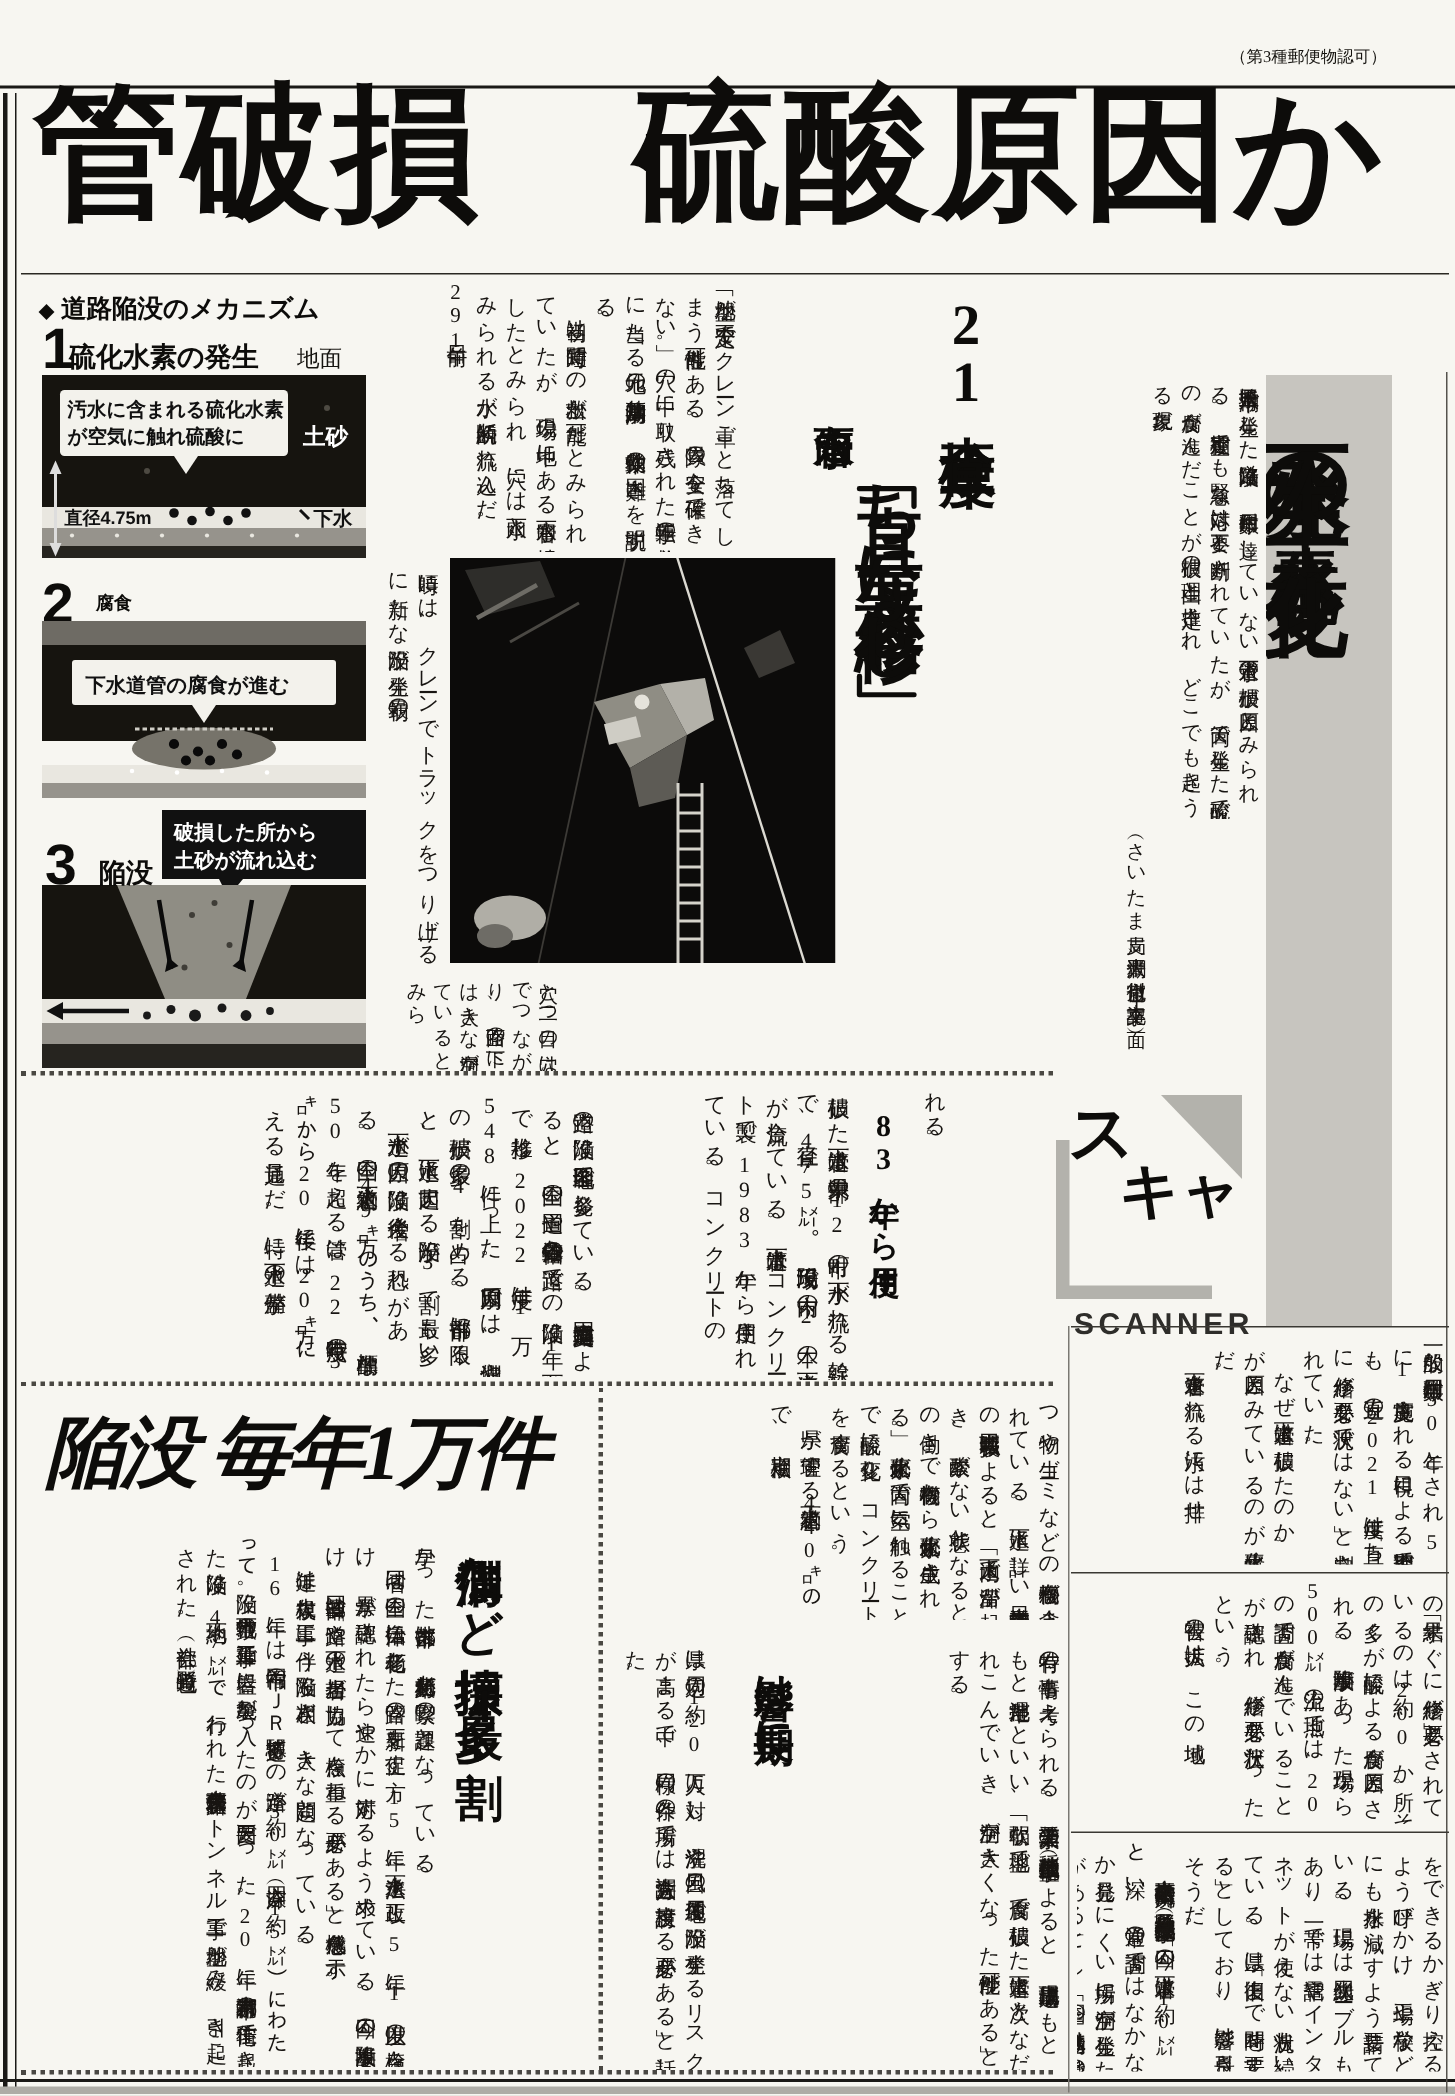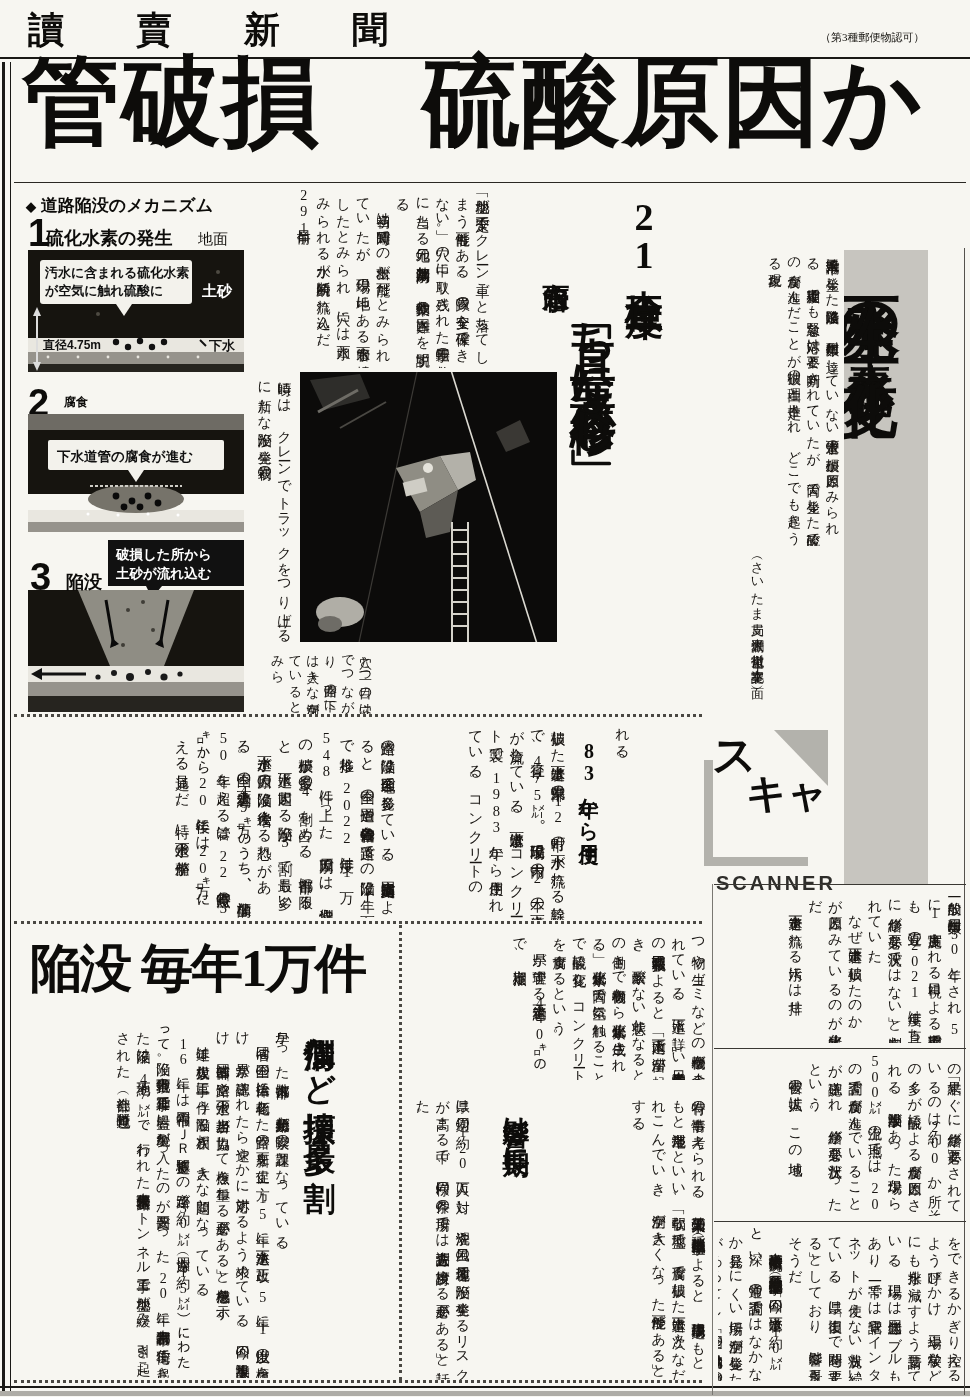--- a/index.html
+++ b/index.html
@@ -15,21 +15,20 @@
   .dot-h{border-top:3px dotted #4a4843;height:0;}
   .dot-v{border-left:3px dotted #4a4843;width:0;}
   .gray-box{background:#c7c5bf;}
   svg text{font-family:"Liberation Sans",sans-serif;font-weight:bold;}
 </style>
 </head>
 <body>
 
 <div id="page">
 
-  <div class="abs hm" style="left:28px;top:6px;font-size:36px;letter-spacing:72px;white-space:nowrap;">讀賣新聞</div>
   <div class="abs" style="left:820px;top:30px;font-size:11px;">（第3種郵便物認可）</div>
   <div class="abs rule" style="left:0;top:57px;width:970px;height:2px;"></div>
 
   <div class="abs rule" style="left:2px;top:62px;width:3px;height:1333px;"></div>
   <div class="abs rule" style="left:10px;top:62px;width:1px;height:1333px;"></div>
   <div class="abs rule" style="left:0;top:1386px;width:970px;height:2px;"></div>
   <div class="abs" style="left:0;top:1391px;width:970px;height:5px;background:#aeaca6;"></div>
   <div class="abs" style="left:964px;top:248px;width:1px;height:1147px;background:#55524d;"></div>
 
   <div class="abs hs" style="left:22px;top:47px;font-size:98px;line-height:1.12;letter-spacing:2px;white-space:nowrap;">管破損　硫酸原因か</div>
@@ -216,20 +215,20 @@
 　東京大学生産技術研究所の桑野玲子教授（地盤機能保全工学）は「今回の下水道管は約10㍍と深い。通常の調査ではなかなか発見しにくい場所に空洞が発生した可能性がある」とし、「全国の土木構造物は戦後の高度経済成長期に作られており、老朽化は進んでいる。</div>
 
   <div class="abs v body-txt" style="left:408px;top:928px;width:300px;height:152px;">つ物や生ゴミなどの有機物が含まれている。下水道に詳しい日本大学生産工学部の森田弘昭教授によると、「下水道内で滞留が起き、酸素がない状態となると細菌の働きで有機物から硫化水素が生成される」。硫化水素が管内で空気に触れることで硫酸に変化し、コンクリートを腐食するという。
 　県が管理する下水道管約440㌔の中で、定期点検</div>
   <div class="abs v body-txt" style="left:548px;top:1090px;width:160px;height:290px;">特有の事情も考えられる。芝浦工業大学の稲積真哉教授（地盤工学）によると、事故現場周辺はもともと湿地帯だといい、「軟弱な地盤で、腐食で破損した下水道管に次々となだれこんでいき、空洞が大きくなった可能性がある」と指摘する。</div>
   <div class="abs v hm" style="left:498px;top:1098px;height:185px;font-size:27px;">影響は長期に</div>
   <div class="abs v body-txt" style="left:408px;top:1090px;width:84px;height:290px;">
     <span>県は周辺の約120万人に対し、洗濯や風呂の使用</span><span>各地で陥没が発生するリスクが高まる中で、同様の条件の場所では調査方法を一度検討する必要がある」と話した。</span>
   </div>
 
-  <div class="abs hm" style="left:30px;top:934px;font-size:52px;letter-spacing:-2px;white-space:nowrap;">陥没 毎年1万件</div>
+  <div class="abs hm" style="left:30px;top:934px;font-size:52px;letter-spacing:-2px;white-space:nowrap;font-style:italic;">陥没 毎年1万件</div>
   <div class="abs v hm" style="left:298px;top:1014px;height:366px;font-size:32px;">側溝など損壊　最多4割</div>
   <div class="abs v body-txt" style="left:16px;top:1022px;width:276px;height:356px;">早かった大都市部は、老朽化対策が喫緊の課題となっている。
 　同省は全国の自治体に老朽化した管路の更新を促す一方、15年に下水道法を改正し、5年に1度以上の点検を義務付け、異常が確認されたら速やかに対応するよう求めている。今回の陥没事故を受け、同省幹部は「道路や下水道の担当者が協力して点検を重ねる必要がある」と危機感を示す。
 　近年は大規模な工事に伴う陥没も相次ぎ、大きな問題となっている。
 　16年には福岡市のＪＲ博多駅近くの道路が約30㍍四方（深さ約15㍍）にわたって陥没。市営地下鉄の延伸工事で岩盤に亀裂が入ったのが要因だった。20年に東京都調布市の住宅街で起きた陥没は、地下約47㍍で行われた東京外郭環状道路のトンネル工事で地盤が緩み、引き起こされた。（社会部　野崎達也）</div>
 
 </div>
 
 </body></html>

